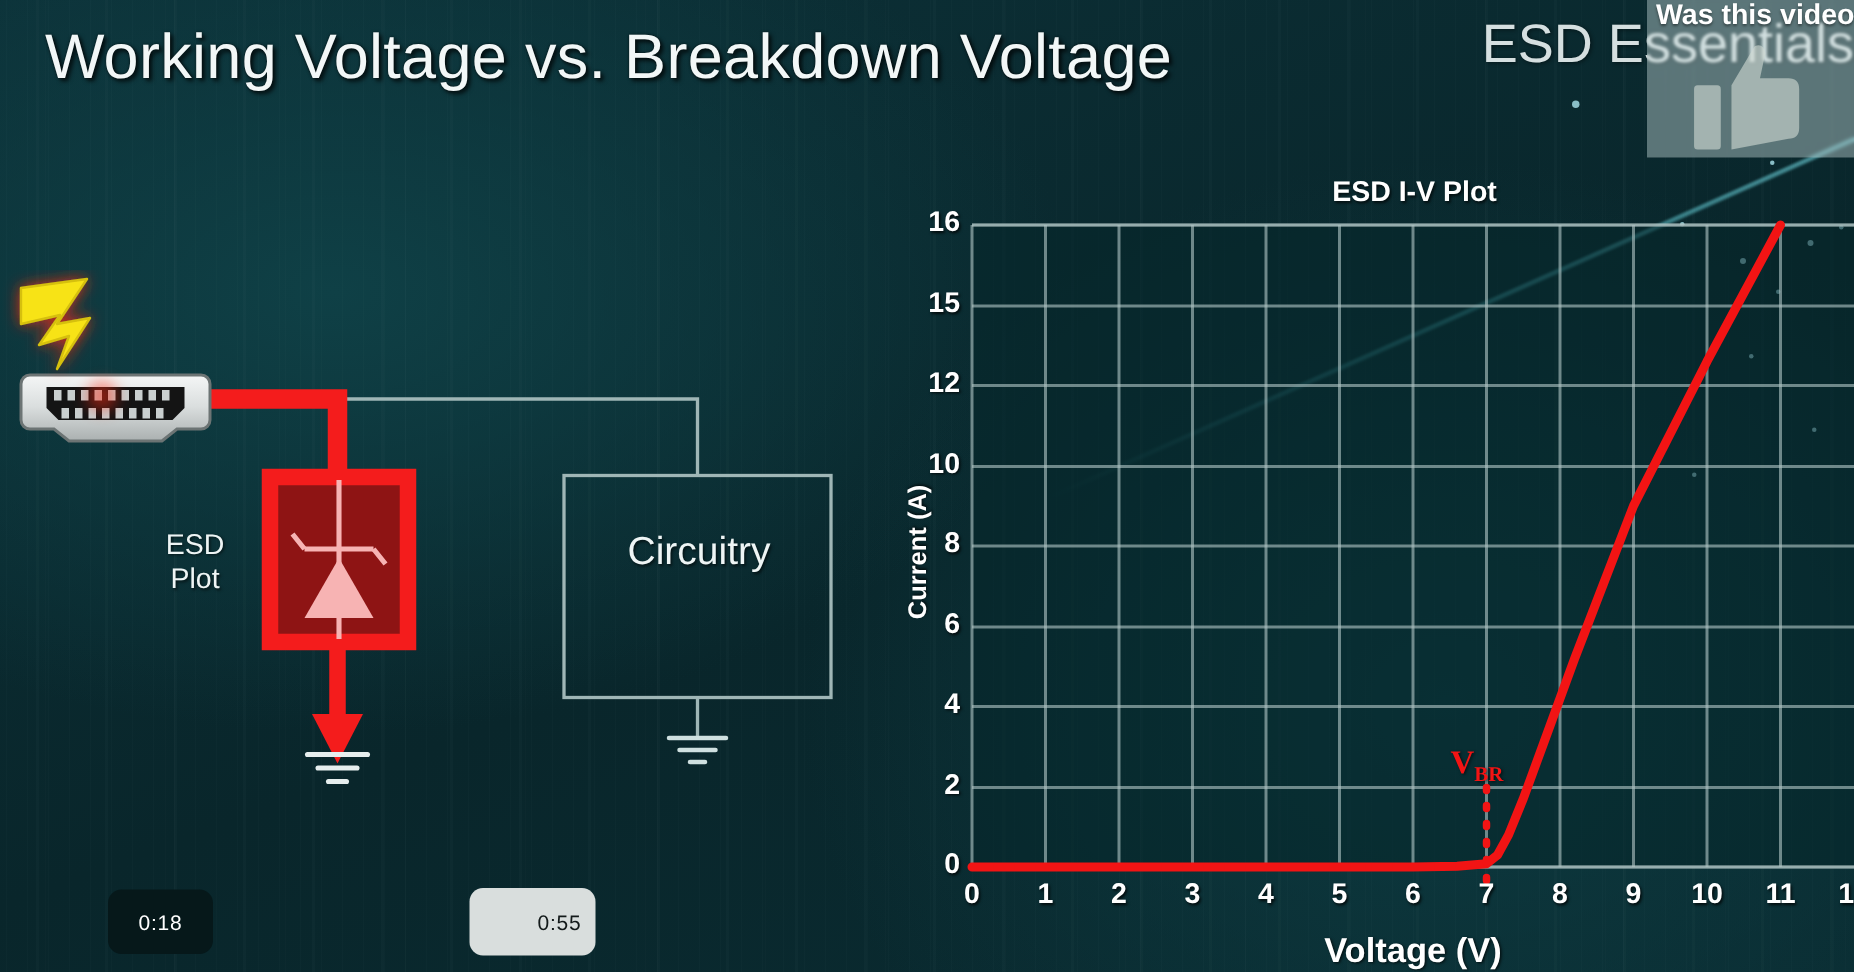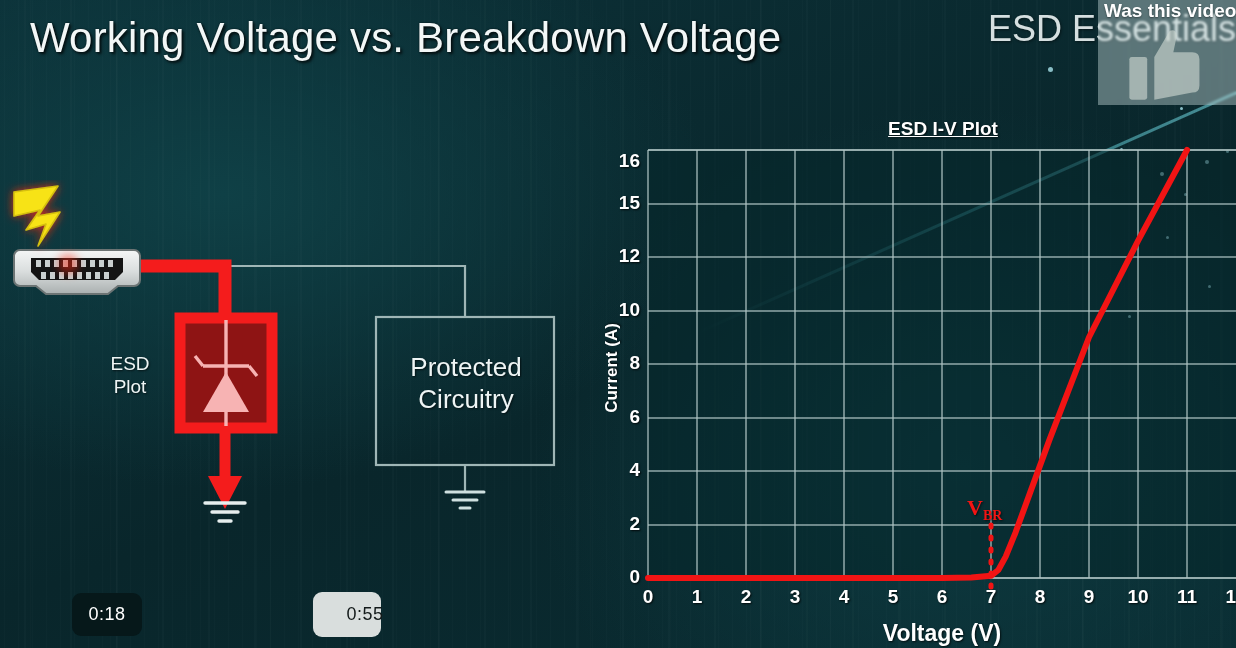--- a/index.html
+++ b/index.html
@@ -108,21 +108,20 @@
   #protected-circuit-label { left: 378px; top: 352px; width: 176px; font-size: 26px; }
 
   
   #chart { position: absolute; left: 580px; top: 108px; width: 656px; height: 540px; }
   #chart-title {
     position: absolute; left: 0; top: 10px; width: 656px;
     text-align: center;
     padding-left: 70px;
     font-size: 19px; font-weight: bold; color: #ffffff;
     text-shadow: 1px 1px 2px rgba(0,0,0,.7);
-    text-decoration: underline;
   }
   #y-axis-title {
     position: absolute;
     left: -48px; top: 250px;
     width: 160px;
     transform: rotate(-90deg);
     text-align: center;
     font-size: 17px; font-weight: bold; color: #ffffff;
     text-shadow: 1px 1px 2px rgba(0,0,0,.7);
   }
@@ -162,29 +161,29 @@
     text-shadow: 1px 1px 2px rgba(0,0,0,.6);
     font-family: Liberation Serif, serif;
   }
   #vbr-label sub { font-size: 14px; }
 
   
   .time-chip {
     position: absolute;
     display: flex; align-items: center; justify-content: center;
     border-radius: 9px;
-    font-size: 18px;
+    font-size: 14px;
     letter-spacing: .5px;
   }
   #time-chip-current {
     left: 72px; top: 593px; width: 70px; height: 43px;
     background: #06181a; color: #ffffff;
   }
   #time-chip-total {
-    left: 313px; top: 592px; width: 68px; height: 45px;
+    left: 313px; top: 592px; width: 84px; height: 45px;
     background: #d9dedd; color: #131a1a; padding-left: 36px;
   }
 </style>
 </head>
 <body>
 
 <div id="stage">
 
   <div class="bg-streaks"></div>
   <div class="bg-swoosh"></div>
@@ -292,21 +291,20 @@
         <path d="M14 12 L58 6 L38 36 L60 32 L38 66 L46 44 L26 50 L40 30 L14 36 Z" fill="#f7e316" stroke="#d6c010" stroke-width="1.6" stroke-linejoin="round"></path>
       </g>
     </svg>
   </div>
 
   <div class="cap-label" id="esd-diode-label">
     <div>ESD</div>
     <div>Plot</div>
   </div>
   <div class="cap-label" id="protected-circuit-label">
-    <div>Protected</div>
     <div>Circuitry</div>
   </div>
 
   <div id="chart">
     <div id="chart-title">ESD I-V Plot</div>
     <div id="y-axis-title">Current (A)</div>
     <div id="x-axis-title">Voltage (V)</div>
     <div id="plot-area">
         <div class="gridline-h" style="top: 427px;"></div>
         <div class="gridline-h" style="top: 373.5px;"></div>
@@ -337,21 +335,21 @@
         </svg>
       </div>
   <div class="ytick" style="top: 458px; right: 596px;">0</div>
       <div class="ytick" style="top: 404.5px; right: 596px;">2</div>
       <div class="ytick" style="top: 351px; right: 596px;">4</div>
       <div class="ytick" style="top: 297.5px; right: 596px;">6</div>
       <div class="ytick" style="top: 244px; right: 596px;">8</div>
       <div class="ytick" style="top: 190.5px; right: 596px;">10</div>
       <div class="ytick" style="top: 137px; right: 596px;">12</div>
       <div class="ytick" style="top: 83.5px; right: 596px;">15</div>
-      <div class="ytick" style="top: 42px; right: 596px;">16</div>
+      <div class="ytick" style="top: 30px; right: 596px;">16</div>
       <div class="xtick" style="left: 53px; top: 478px;">0</div>
       <div class="xtick" style="left: 102px; top: 478px;">1</div>
       <div class="xtick" style="left: 151px; top: 478px;">2</div>
       <div class="xtick" style="left: 200px; top: 478px;">3</div>
       <div class="xtick" style="left: 249px; top: 478px;">4</div>
       <div class="xtick" style="left: 298px; top: 478px;">5</div>
       <div class="xtick" style="left: 347px; top: 478px;">6</div>
       <div class="xtick" style="left: 396px; top: 478px;">7</div>
       <div class="xtick" style="left: 445px; top: 478px;">8</div>
       <div class="xtick" style="left: 494px; top: 478px;">9</div>

